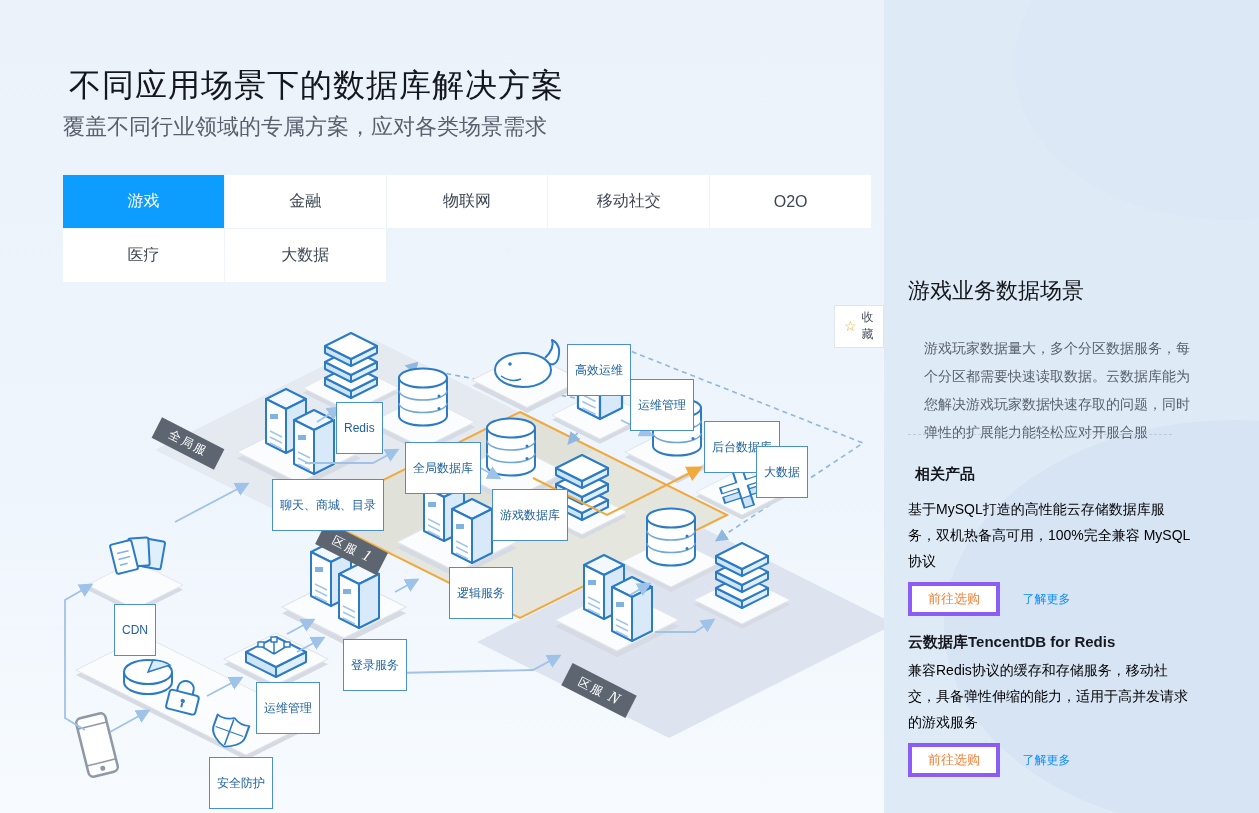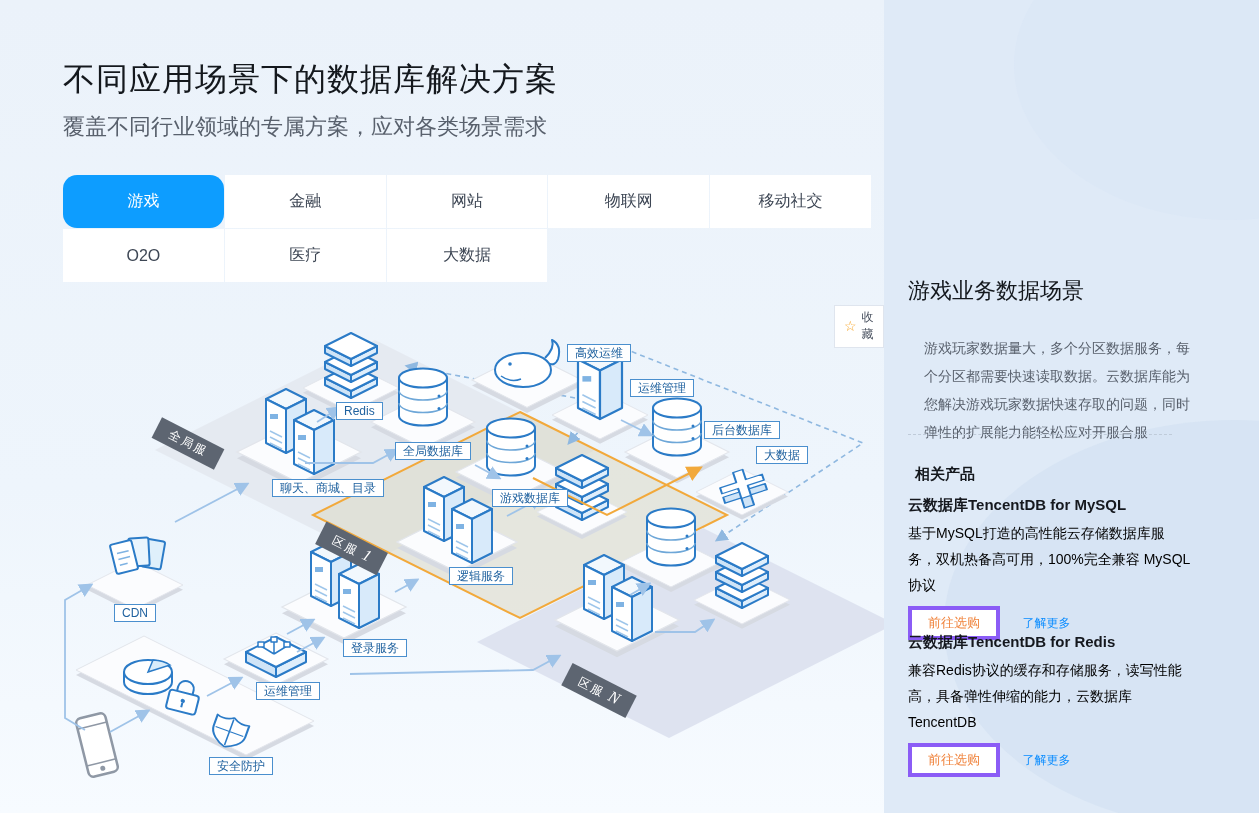--- a/index.html
+++ b/index.html
@@ -5,36 +5,36 @@
   html,body{margin:0;padding:0;}
   body{
     width:1259px;height:813px;position:relative;overflow:hidden;
     font-family:"Liberation Sans","DejaVu Sans",sans-serif;
     background:#edf3fb;
   }
   
   .main{position:absolute;left:0;top:0;width:884px;height:813px;
     background:linear-gradient(180deg,#ebf2fa 0%,#eef5fc 60%,#f7fbff 100%);}
   .page-title{position:absolute;left:63px;top:58px;font-size:32px;color:#14181d;
-    font-weight:400;letter-spacing:1px;margin:0;}
+    font-weight:400;letter-spacing:1px;margin:6px;}
   .page-subtitle{position:absolute;left:63px;top:112px;font-size:22px;color:#59616d;margin:0;}
   .tabs{position:absolute;left:63px;top:175px;width:808px;
     display:grid;grid-template-columns:repeat(5,1fr);grid-auto-rows:53px;gap:1px;}
   .tab{background:#fff;display:flex;align-items:center;justify-content:center;
     font-size:16px;color:#3d4654;cursor:pointer;}
-  .tab.active{background:#0d9dff;color:#fff;border-radius:14px;}
+  .tab.active{background:#0d9dff;color:#fff;}
   .tab.empty{background:transparent;cursor:default;}
   .fav-btn{position:absolute;left:834px;top:305px;display:flex;align-items:center;gap:5px;
     background:#fff;border:1px solid #dfe5ee;padding:3px 9px 4px 9px;font-size:12px;color:#4a5260;cursor:pointer;}
   .fav-btn .star{color:#f7a62a;font-size:14px;line-height:12px;}
   
   .diagram{position:absolute;left:55px;top:300px;width:830px;height:505px;}
   .diagram svg{position:absolute;left:0;top:0;}
   .dlabel{position:absolute;background:#fff;border:1px solid #4a8fce;color:#20629f;
-    font-size:12px;line-height:16px;padding:0 7px;white-space:nowrap;z-index:3;}
+    font-size:12px;line-height:16px;padding:17px 7px;white-space:nowrap;z-index:3;}
   .ribbon{position:absolute;background:#5d6571;color:#fff;font-size:12px;letter-spacing:2px;
     padding:3px 14px;transform:rotate(27deg);white-space:nowrap;z-index:2;}
   .ribbon .num{font-style:italic;font-size:16px;letter-spacing:0;
     font-family:"Liberation Serif","DejaVu Serif",serif;}
   
   .sidebar{position:absolute;left:884px;top:0;width:375px;height:813px;background:#dfeaf7;overflow:hidden;}
   .deco{position:absolute;border-radius:50%;}
   .deco-a{left:130px;top:-90px;width:430px;height:310px;background:#d9e6f5;opacity:.55;}
   .deco-b{left:60px;top:420px;width:580px;height:410px;background:#d4e2f3;opacity:.8;}
   .sb-inner{position:absolute;left:0;top:0;width:100%;height:100%;z-index:2;}
@@ -53,21 +53,20 @@
 </head>
 <body>
 
 <div class="main">
   <h1 class="page-title">不同应用场景下的数据库解决方案</h1>
   <p class="page-subtitle">覆盖不同行业领域的专属方案，应对各类场景需求</p>
 
   <div class="tabs">
     <div class="tab active">游戏</div>
     <div class="tab">金融</div>
-    <div class="tab">网站</div>
     <div class="tab">物联网</div>
     <div class="tab">移动社交</div>
     <div class="tab">O2O</div>
     <div class="tab">医疗</div>
     <div class="tab">大数据</div>
     <div class="tab empty"></div>
   </div>
 
   <div class="fav-btn">
     <span class="star">☆</span>
@@ -246,21 +245,21 @@
         <polyline points="295,374 478,370 504,356" marker-end="url(#mA)"></polyline>
         <line x1="566" y1="120" x2="596" y2="135" marker-end="url(#mA)"></line>
       </g>
 
       <polyline points="478,178 552,215 645,168" stroke="#f2a93b" stroke-width="2" fill="none" marker-end="url(#mO)"></polyline>
     </svg>
 
     <div class="dlabel" style="left:512px;top:44px">高效运维</div>
     <div class="dlabel" style="left:575px;top:79px">运维管理</div>
     <div class="dlabel" style="left:281px;top:102px">Redis</div>
-    <div class="dlabel" style="left:340px;top:142px">全局数据库</div>
+    <div class="dlabel" style="left:350px;top:142px">全局数据库</div>
     <div class="dlabel" style="left:217px;top:179px">聊天、商城、目录</div>
     <div class="dlabel" style="left:437px;top:189px">游戏数据库</div>
     <div class="dlabel" style="left:394px;top:267px">逻辑服务</div>
     <div class="dlabel" style="left:649px;top:121px">后台数据库</div>
     <div class="dlabel" style="left:701px;top:146px">大数据</div>
     <div class="dlabel" style="left:59px;top:304px">CDN</div>
     <div class="dlabel" style="left:288px;top:339px">登录服务</div>
     <div class="dlabel" style="left:201px;top:382px">运维管理</div>
     <div class="dlabel" style="left:154px;top:457px">安全防护</div>
 
@@ -279,26 +278,25 @@
 <div class="sidebar">
   <div class="deco deco-a"></div>
   <div class="deco deco-b"></div>
   <div class="sb-inner">
     <h2 class="sb-title">游戏业务数据场景</h2>
     <p class="sb-desc">游戏玩家数据量大，多个分区数据服务，每个分区都需要快速读取数据。云数据库能为您解决游戏玩家数据快速存取的问题，同时弹性的扩展能力能轻松应对开服合服</p>
     <div class="sb-divider"></div>
     <h3 class="sb-related">相关产品</h3>
 
     <div class="product p1">
-      <p class="pname">云数据库TencentDB for MySQL</p>
       <p class="pdesc">基于MySQL打造的高性能云存储数据库服务，双机热备高可用，100%完全兼容 MySQL 协议</p>
       <span class="buy-btn">前往选购</span>
       <a class="more-link">了解更多</a>
     </div>
 
     <div class="product p2">
       <p class="pname">云数据库TencentDB for Redis</p>
-      <p class="pdesc">兼容Redis协议的缓存和存储服务，读写性能高，具备弹性伸缩的能力，云数据库TencentDB</p>
+      <p class="pdesc">兼容Redis协议的缓存和存储服务，移动社交，具备弹性伸缩的能力，适用于高并发请求的游戏服务</p>
       <span class="buy-btn">前往选购</span>
       <a class="more-link">了解更多</a>
     </div>
   </div>
 </div>
 
 </body></html>

